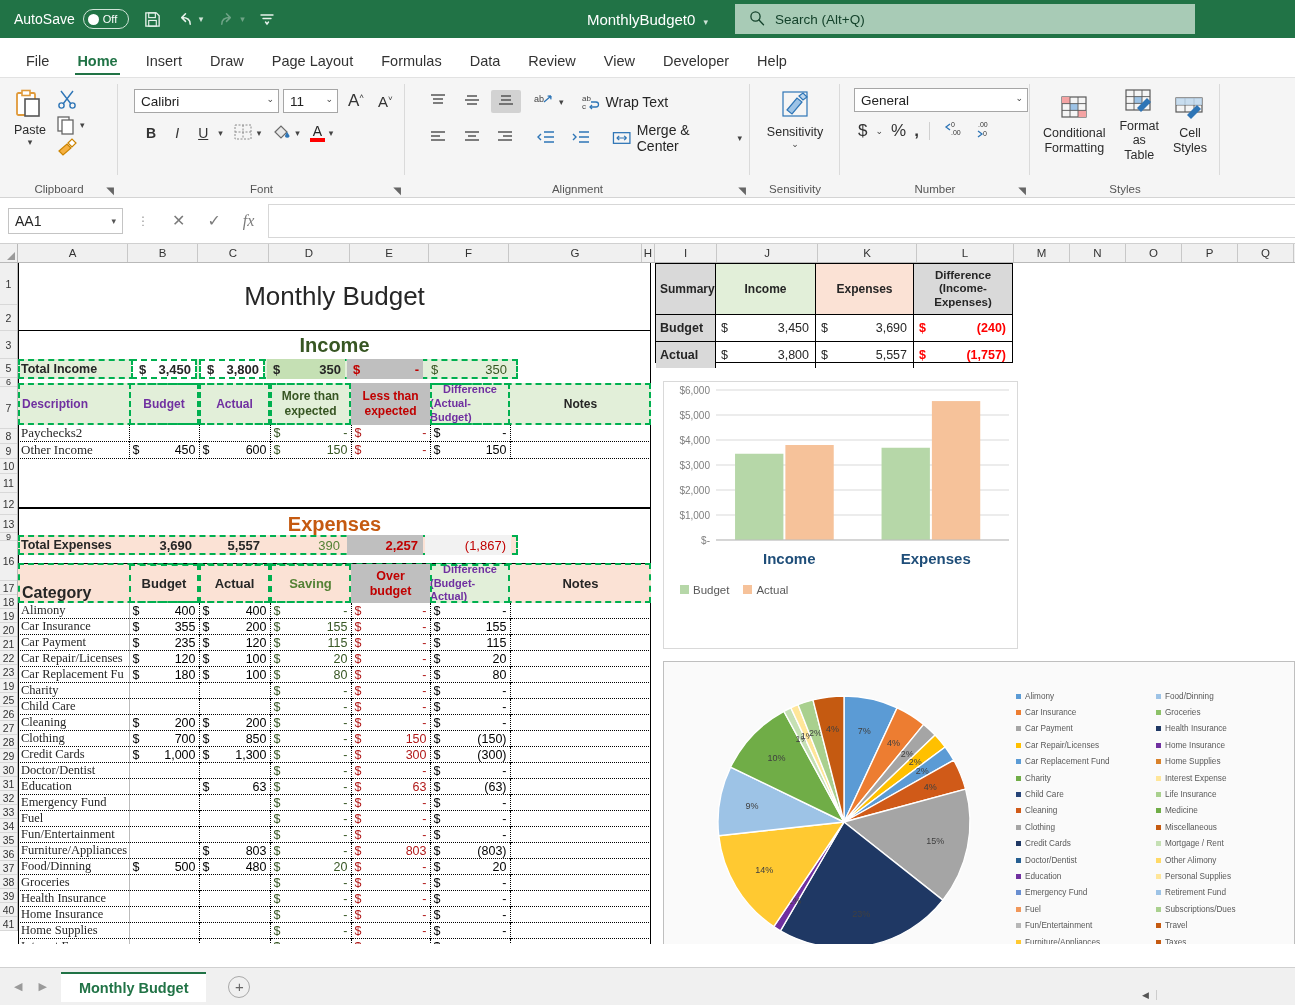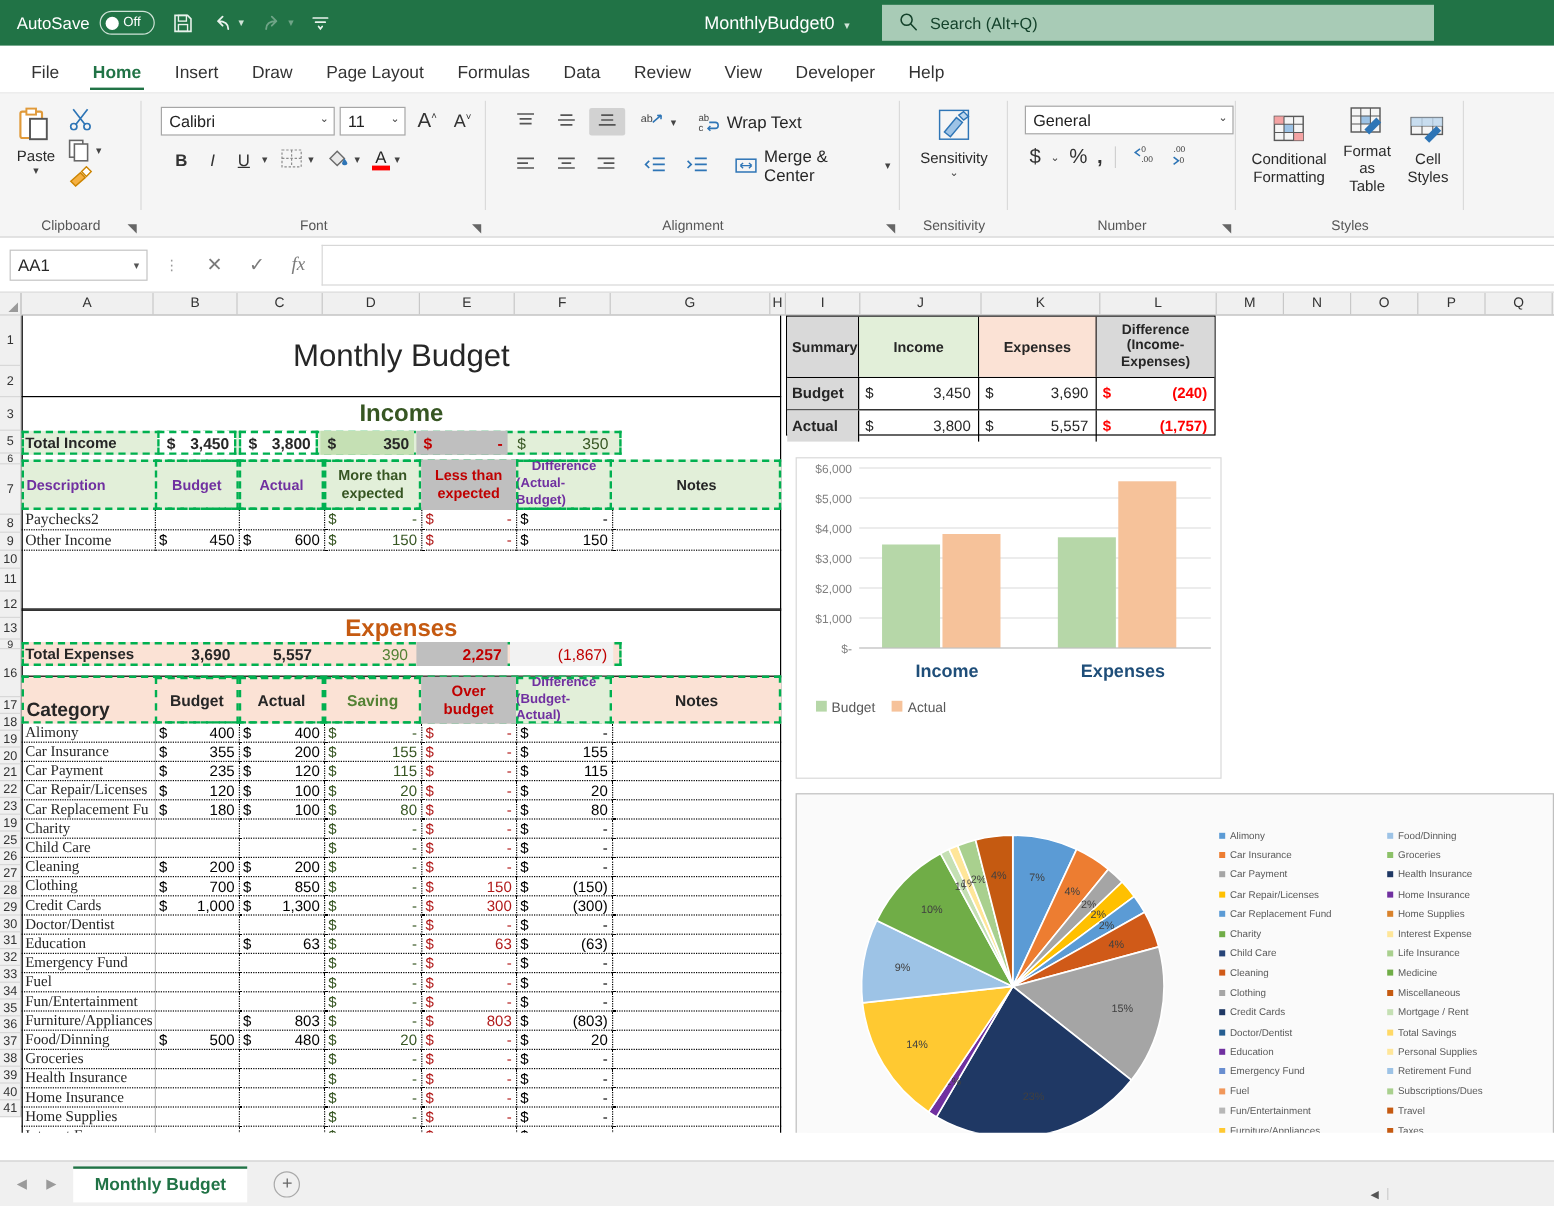--- a/index.html
+++ b/index.html
@@ -1006,21 +1006,21 @@
               <div style="display:flex;align-items:center;gap:4px;height:16.4px">
                 <i style="width:5px;height:5px;background:#c55a11;display:inline-block"></i>
                 <span>Miscellaneous</span>
               </div>
               <div style="display:flex;align-items:center;gap:4px;height:16.4px">
                 <i style="width:5px;height:5px;background:#c5e0b4;display:inline-block"></i>
                 <span>Mortgage / Rent</span>
               </div>
               <div style="display:flex;align-items:center;gap:4px;height:16.4px">
                 <i style="width:5px;height:5px;background:#ffd966;display:inline-block"></i>
-                <span>Total Savings</span>
+                <span>Other Alimony</span>
               </div>
               <div style="display:flex;align-items:center;gap:4px;height:16.4px">
                 <i style="width:5px;height:5px;background:#ffe699;display:inline-block"></i>
                 <span>Personal Supplies</span>
               </div>
               <div style="display:flex;align-items:center;gap:4px;height:16.4px">
                 <i style="width:5px;height:5px;background:#9dc3e6;display:inline-block"></i>
                 <span>Retirement Fund</span>
               </div>
               <div style="display:flex;align-items:center;gap:4px;height:16.4px">

